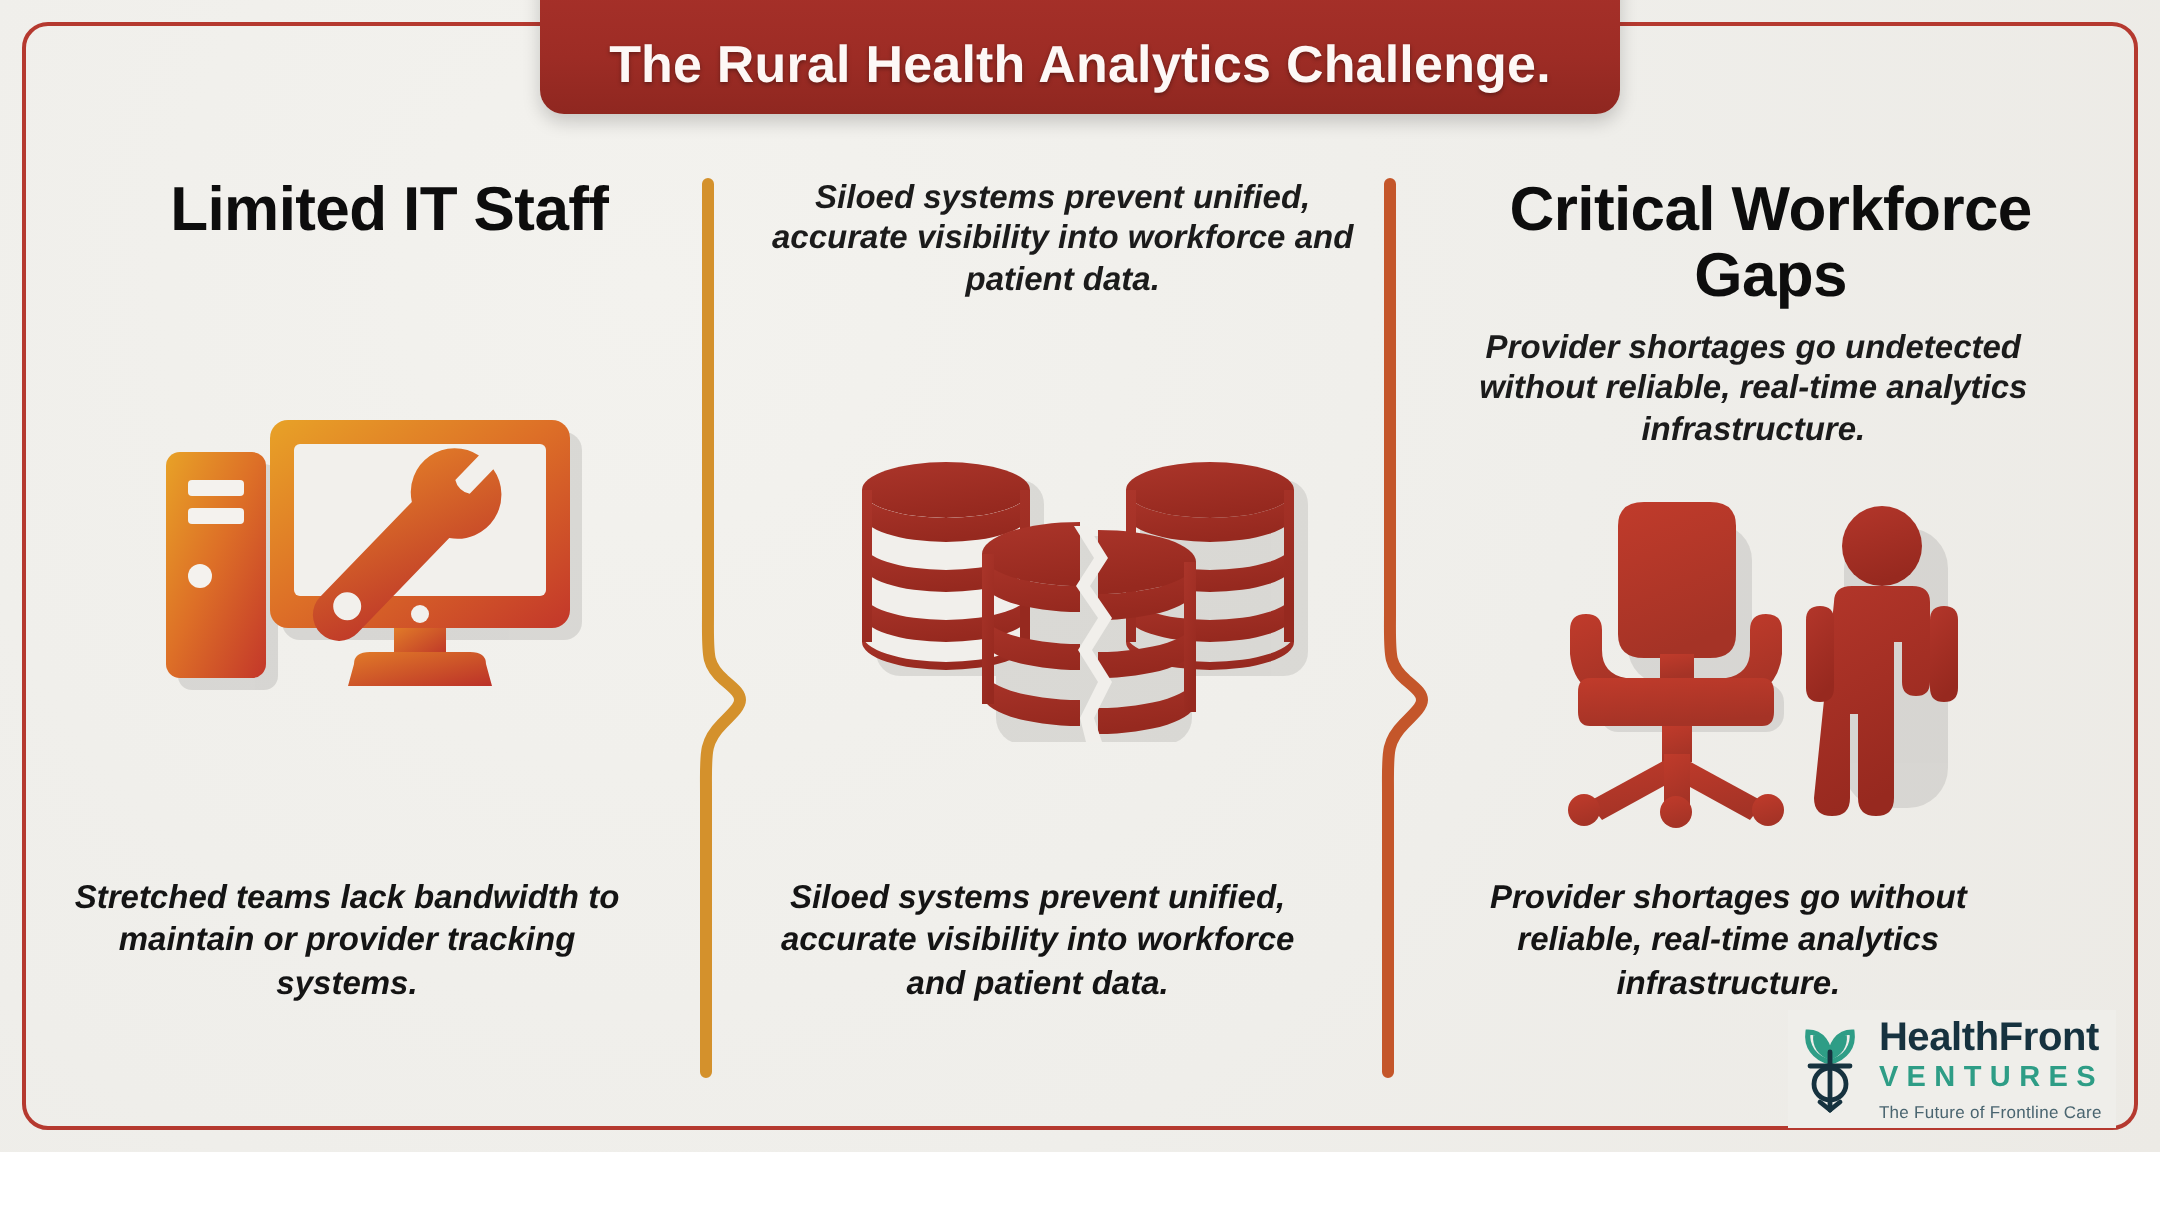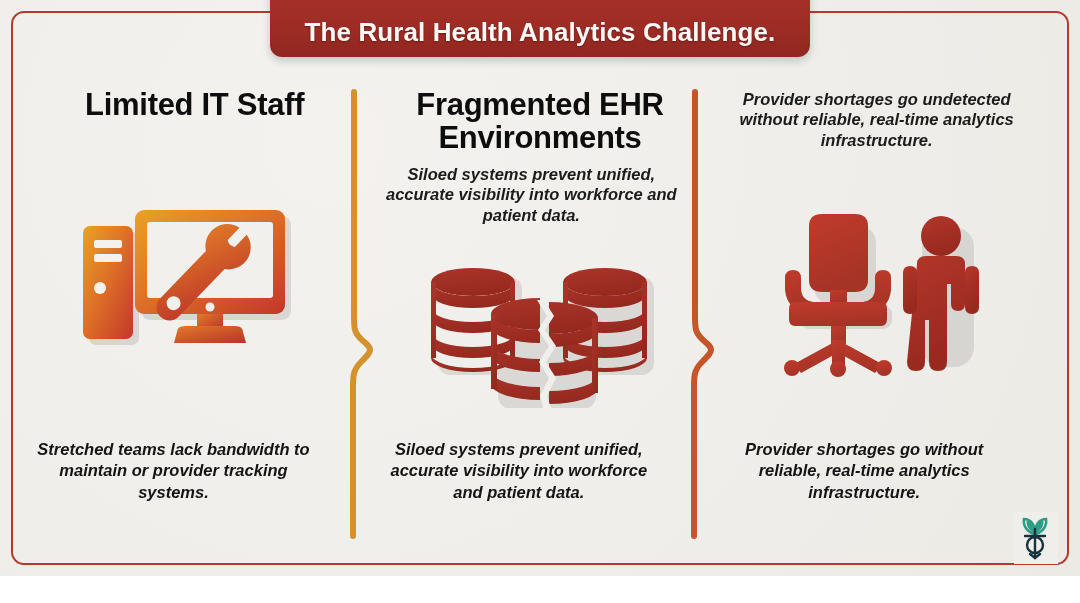--- a/index.html
+++ b/index.html
@@ -224,21 +224,20 @@
                      l0 17 a9 9 0 0 1 -10 0 z"></path>
             <circle cx="129" cy="130" r="7" fill="#f2f0ec"></circle>
           </g>
         </svg>
       </div>
 
       <div class="col-caption">Stretched teams lack bandwidth to maintain or provider tracking systems.</div>
     </div>
 
     <div class="col">
-      <div class="col-heading">Fragmented EHR Environments</div>
       <div class="col-sub">Siloed systems prevent unified, accurate visibility into workforce and patient data.</div>
 
       <div class="icon-wrap">
         <svg width="238" height="152" viewBox="0 0 238 152" aria-hidden="true">
           <defs>
             <linearGradient id="db" x1="0" y1="0" x2="0.4" y2="1">
               <stop offset="0%" stop-color="#ab352a"></stop>
               <stop offset="100%" stop-color="#96291f"></stop>
             </linearGradient>
             <clipPath id="clipL">
@@ -291,20 +290,21 @@
           </g>
 
           <path d="M116 44 l10 16 l-9 14 l11 16 l-10 16 l10 16 l-9 18 l3 12 h8 l-4 -12 l9 -18 l-10 -16 l10 -16 l-11 -16 l9 -14 l-10 -16 z" fill="#f1efeb"></path>
         </svg>
       </div>
 
       <div class="col-caption">Siloed systems prevent unified, accurate visibility into workforce and patient data.</div>
     </div>
 
     <div class="col">
+      <div class="col-heading">Critical Workforce Gaps</div>
       <div class="col-sub">Provider shortages go undetected without reliable, real-time analytics infrastructure.</div>
 
       <div class="icon-wrap">
         <svg width="240" height="165" viewBox="0 0 240 165" aria-hidden="true">
           <defs>
             <linearGradient id="ch" x1="0" y1="0" x2="0.3" y2="1">
               <stop offset="0%" stop-color="#c03b2b"></stop>
               <stop offset="100%" stop-color="#a53326"></stop>
             </linearGradient>
             <linearGradient id="pr" x1="0" y1="0" x2="0.3" y2="1">
@@ -362,15 +362,20 @@
         <path d="M17 17 C 11 15 8 10 8.6 4.6 C 14 5.2 17 10 17 16.5 z"></path>
         <path d="M17 17 C 23 15 26 10 25.4 4.6 C 20 5.2 17 10 17 16.5 z"></path>
       </g>
       <g fill="none" stroke="#16323f" stroke-width="2.4" stroke-linecap="round">
         <path d="M17 13 L17 42"></path>
         <path d="M7 20 L27 20"></path>
         <ellipse cx="17" cy="29" rx="8" ry="8"></ellipse>
         <path d="M12 38 L17 42 L22 38"></path>
       </g>
     </svg>
+    <div class="logo-text">
+      <span class="logo-name">HealthFront</span>
+      <span class="logo-sub">VENTURES</span>
+      <span class="logo-tag">The Future of Frontline Care</span>
+    </div>
   </div>
 
 </div>
 
 </body></html>

